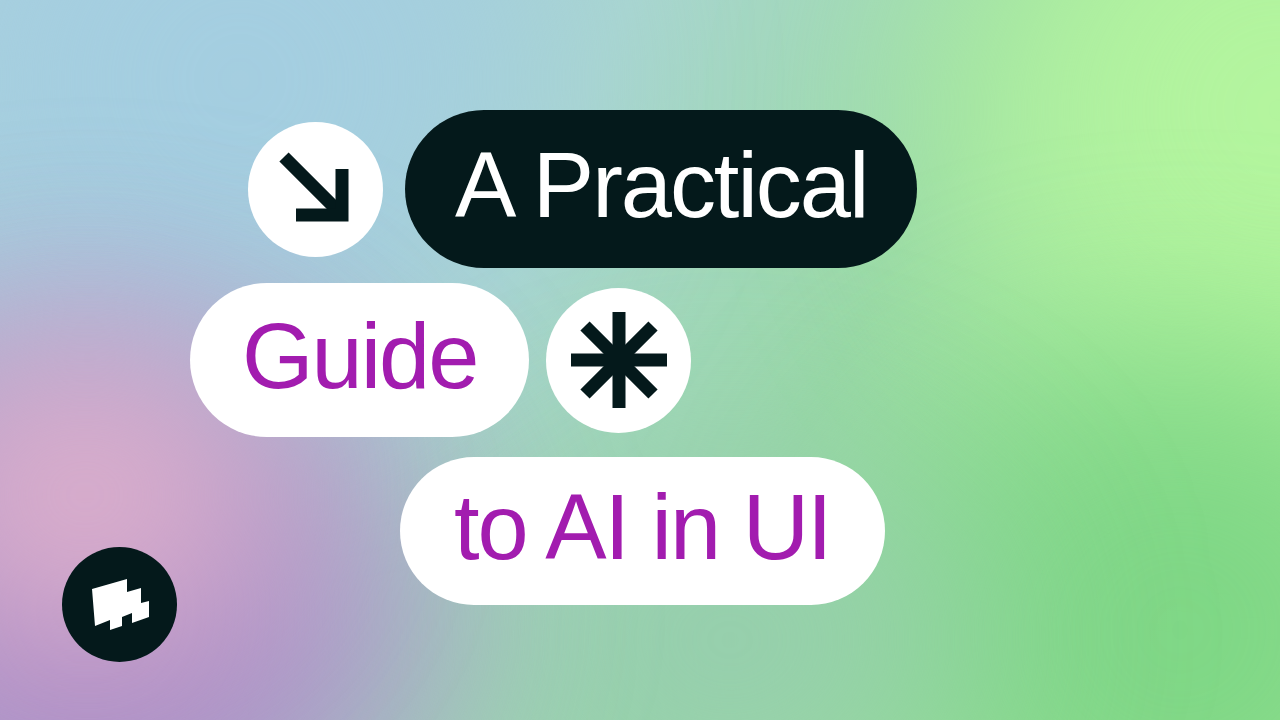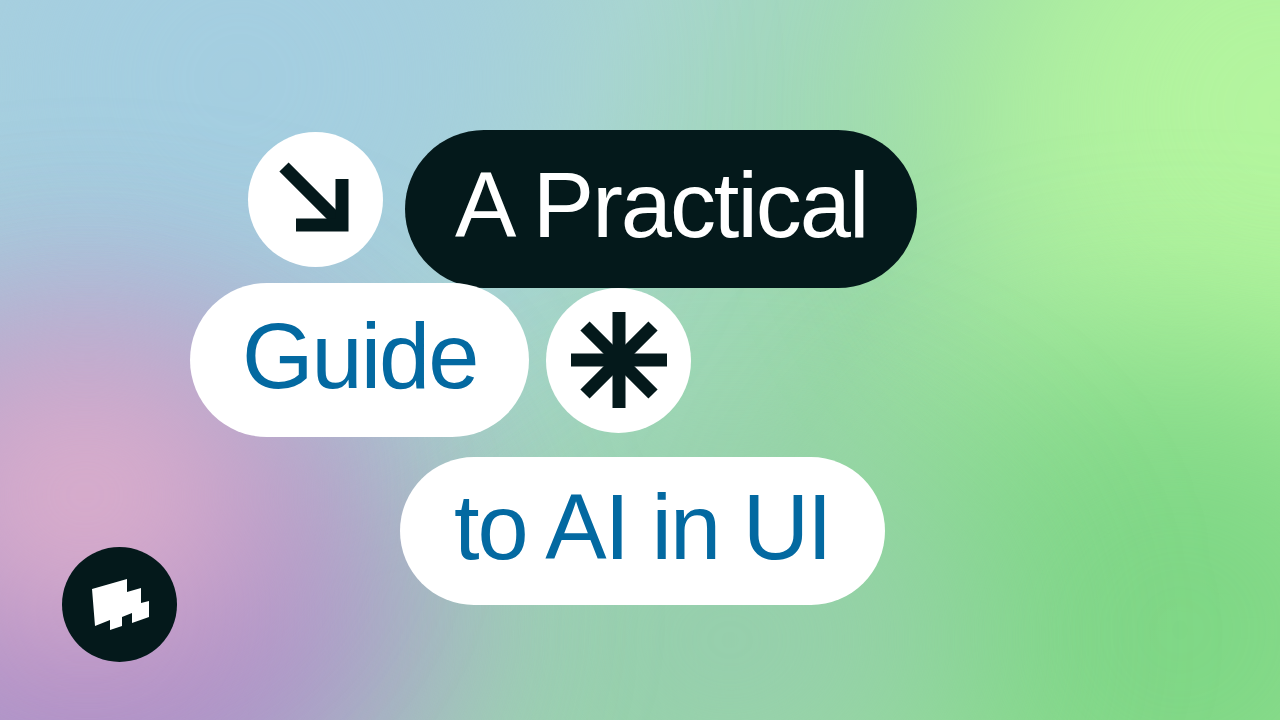--- a/index.html
+++ b/index.html
@@ -124,30 +124,29 @@
     font-weight: 500;
   }
 
   .pill.dark {
     background: #04191b;
     color: #ffffff;
   }
 
   .pill.light {
     background: #ffffff;
-    color: #0369a1;
+    color: #a21caf;
   }
 
   .pill-1 {
     height: 158px;
     padding: 0 50px 8px 50px;
     font-size: 92px;
     line-height: 1;
     margin-left: 22px;
-    margin-top: 20px;
   }
 
   .pill-2 {
     height: 154px;
     padding: 0 52px 8px 52px;
     font-size: 92px;
     line-height: 1;
   }
 
   .pill-3 {

